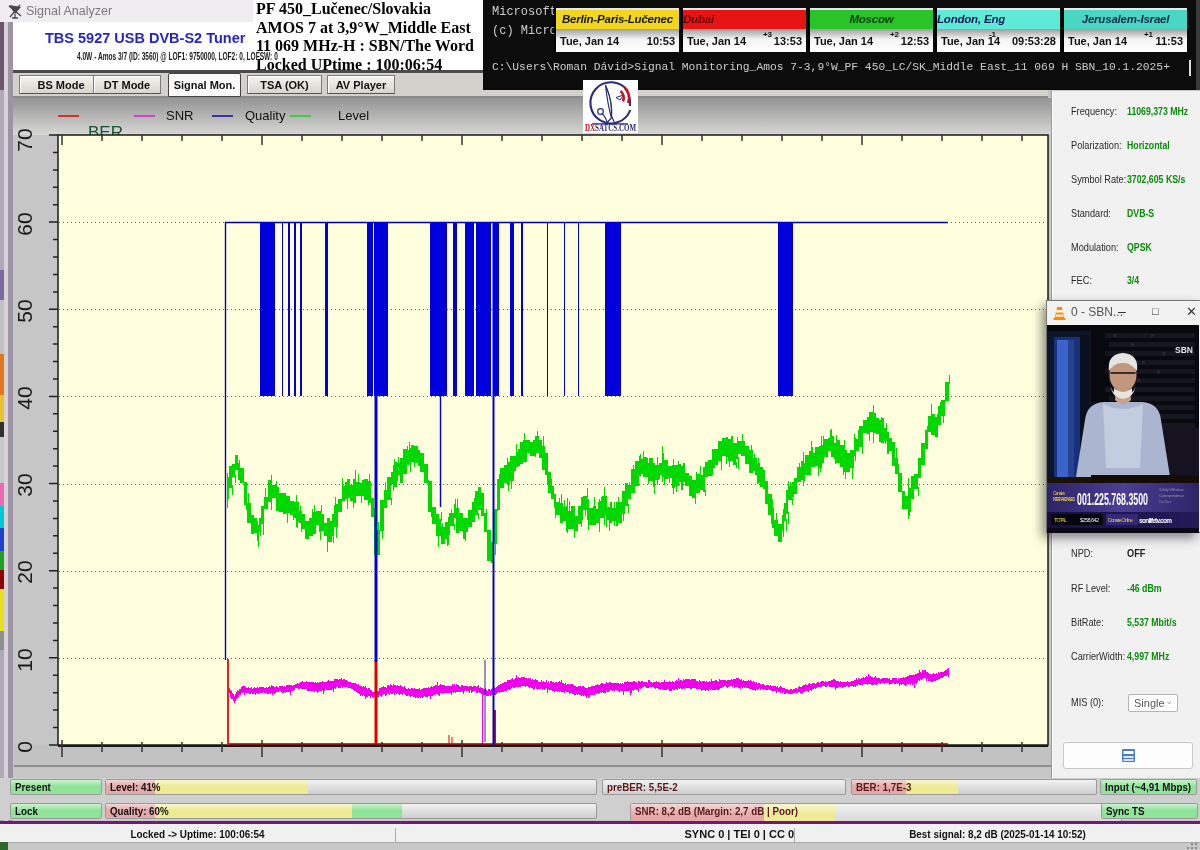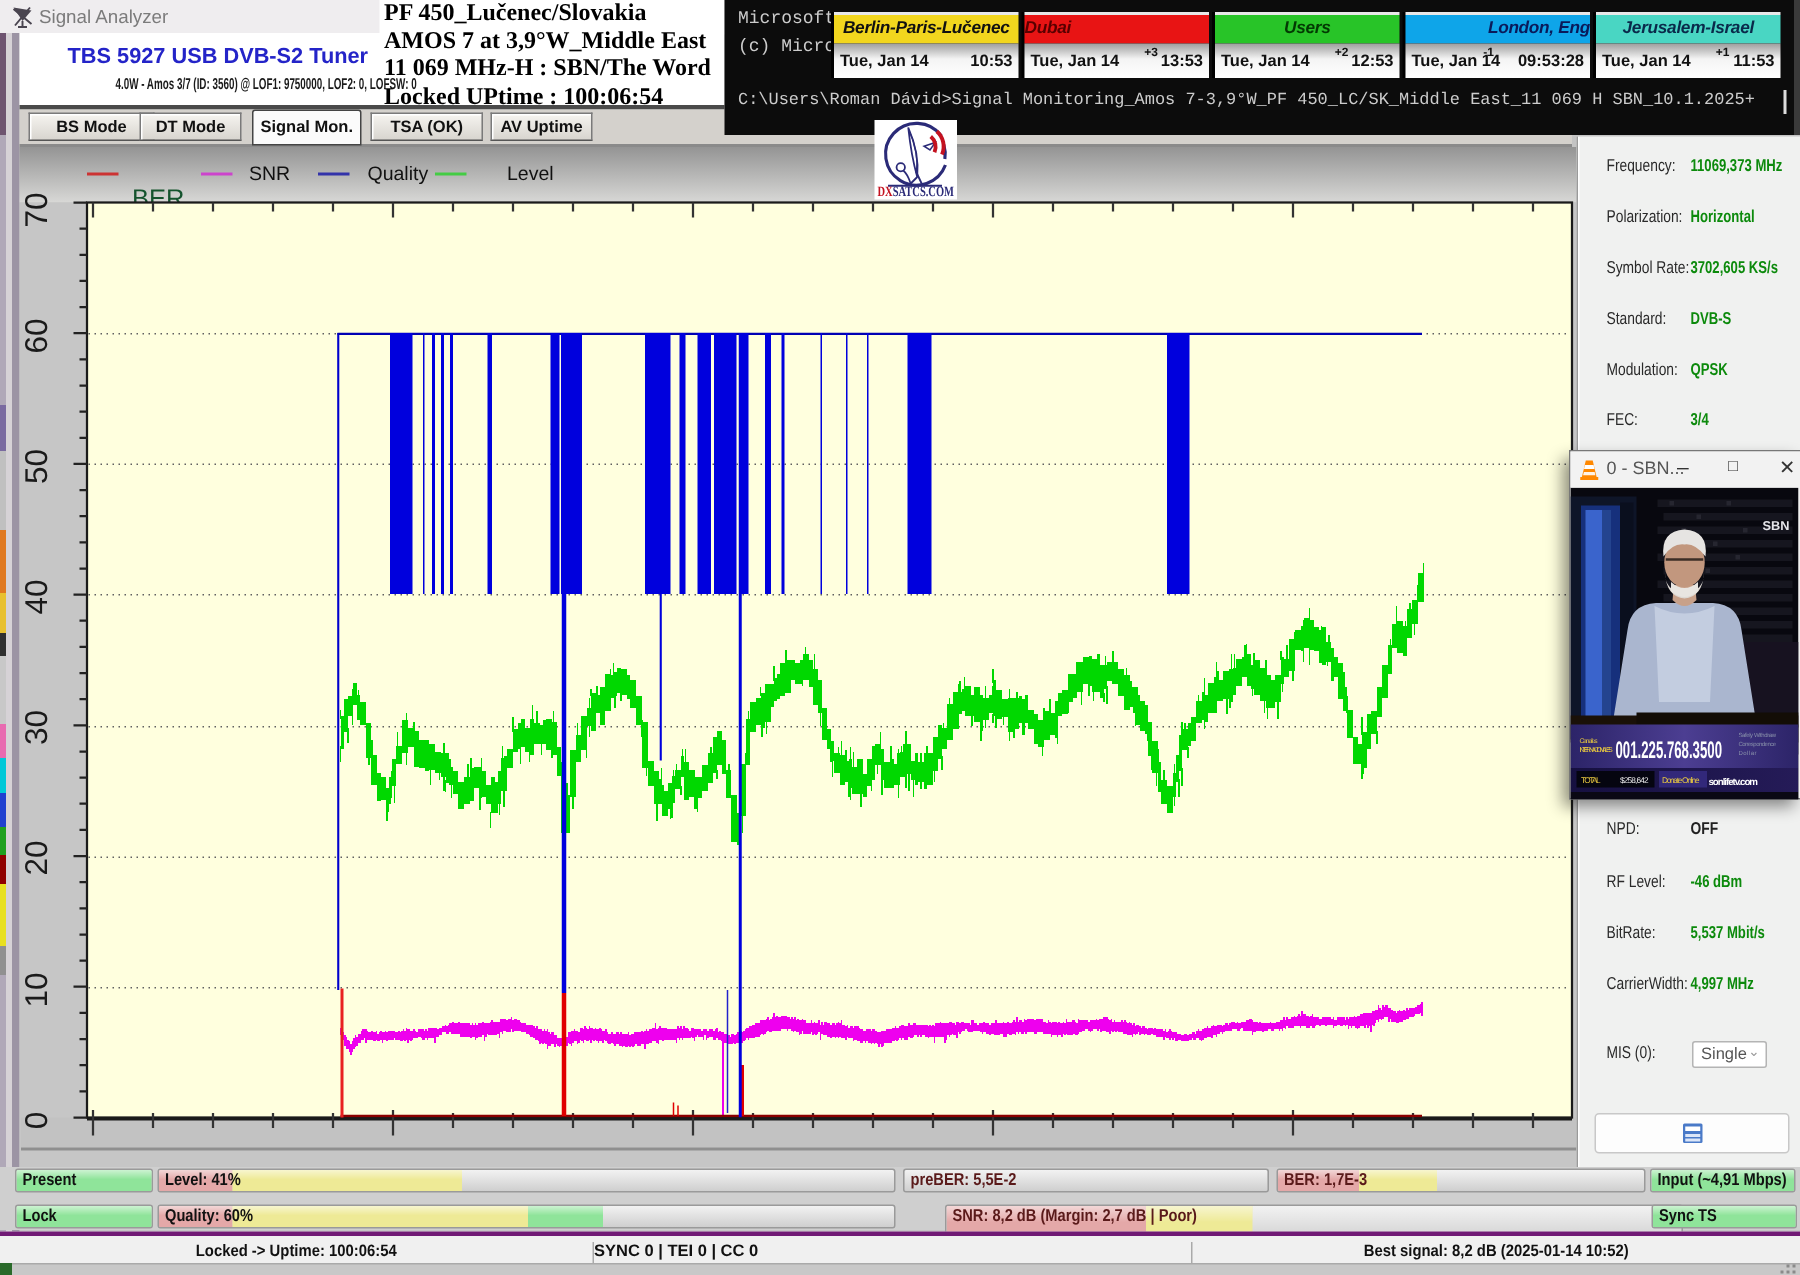--- a/index.html
+++ b/index.html
@@ -34,21 +34,21 @@
 <div class="abs" style="left:13px;top:73px;width:1035px;height:25px;background:#d4d1cc"></div>
 <div class="abs" style="left:13px;top:96px;width:1035px;height:2px;background:#8a8a8a"></div>
 <style>
 .tab{position:absolute;top:75px;height:19px;background:linear-gradient(#f6f4f0,#d8d5cf);border:1px solid #7a7a7a;border-bottom-color:#555;box-shadow:inset 1px 1px 0 #fff;font-size:11px;font-weight:bold;color:#111;text-align:center;line-height:18px}
 .tabsel{top:73px;height:24px;background:#fbfbfb;border:1px solid #444;border-radius:2px 2px 0 0;box-shadow:none;line-height:22px}
 </style>
 <div class="tab" style="left:19px;width:84px">BS Mode</div>
 <div class="tab" style="left:93px;width:68px">DT Mode</div>
 <div class="tab tabsel" style="left:168px;width:73px">Signal Mon.</div>
 <div class="tab" style="left:247px;width:75px">TSA (OK)</div>
-<div class="tab" style="left:327px;width:68px">AV Uptime</div>
+<div class="tab" style="left:327px;width:68px">AV Player</div>
 
 <div class="abs" style="left:13px;top:98px;width:1038px;height:37px;background:linear-gradient(#949494,#d8d8d6)"></div>
 <svg class="abs" style="left:0;top:0" width="400" height="130" viewBox="0 0 400 130">
 <path d="M58 116h21" stroke="#cc3333" stroke-width="2"></path>
 <path d="M134 116h21" stroke="#cc44cc" stroke-width="2"></path>
 <path d="M212 116h21" stroke="#3333aa" stroke-width="2"></path>
 <path d="M290 116h21" stroke="#44cc44" stroke-width="2"></path>
 </svg>
 <div class="abs" style="left:88px;top:123px;font-size:17px;color:#14532d">BER</div>
 <div class="abs" style="left:166px;top:108px;font-size:13px;color:#111">SNR</div>
@@ -202,30 +202,30 @@
  <div style="height:2px;background:#e8e8e8"></div>
  <div style="height:19px;background:#e81414;color:#5a0000;font-size:11.5px;font-weight:bold;font-style:italic;line-height:19px;letter-spacing:-0.2px">Dubai</div>
  <div style="position:relative;height:23px;background:linear-gradient(#9e9e9e,#f4f4f4 45%,#ffffff);color:#111;font-size:11px;font-weight:bold">
    <span style="position:absolute;left:4px;top:6px">Tue, Jan 14</span>
    <span style="position:absolute;right:34px;top:1px;font-size:8px">+3</span>
    <span style="position:absolute;right:4px;top:6px">13:53</span>
  </div>
 </div>
 <div class="abs" style="left:808px;top:8px;width:125px;height:44px;border-left:2px solid #000">
  <div style="height:2px;background:#e8e8e8"></div>
- <div style="height:19px;background:#28c428;color:#033a03;font-size:11.5px;font-weight:bold;font-style:italic;text-align:center;line-height:19px;letter-spacing:-0.2px">Users</div>
+ <div style="height:19px;background:#28c428;color:#033a03;font-size:11.5px;font-weight:bold;font-style:italic;text-align:center;line-height:19px;letter-spacing:-0.2px">Moscow</div>
  <div style="position:relative;height:23px;background:linear-gradient(#9e9e9e,#f4f4f4 45%,#ffffff);color:#111;font-size:11px;font-weight:bold">
    <span style="position:absolute;left:4px;top:6px">Tue, Jan 14</span>
    <span style="position:absolute;right:34px;top:1px;font-size:8px">+2</span>
    <span style="position:absolute;right:4px;top:6px">12:53</span>
  </div>
 </div>
 <div class="abs" style="left:935px;top:8px;width:125px;height:44px;border-left:2px solid #000">
  <div style="height:2px;background:#e8e8e8"></div>
- <div style="height:19px;background:#0ea5e9;color:#0a1a5a;font-size:11.5px;font-weight:bold;font-style:italic;text-align:right;line-height:19px;letter-spacing:-0.2px">London, Eng</div>
+ <div style="height:19px;background:#5eead4;color:#0a1a5a;font-size:11.5px;font-weight:bold;font-style:italic;text-align:left;line-height:19px;letter-spacing:-0.2px">London, Eng</div>
  <div style="position:relative;height:23px;background:linear-gradient(#9e9e9e,#f4f4f4 45%,#ffffff);color:#111;font-size:11px;font-weight:bold">
    <span style="position:absolute;left:4px;top:6px">Tue, Jan 14</span>
    <span style="position:absolute;right:64px;top:1px;font-size:8px">-1</span>
    <span style="position:absolute;right:4px;top:6px">09:53:28</span>
  </div>
 </div>
 <div class="abs" style="left:1062px;top:8px;width:125px;height:44px;border-left:2px solid #000">
  <div style="height:2px;background:#e8e8e8"></div>
  <div style="height:19px;background:#49d6c3;color:#0a2a4a;font-size:11.5px;font-weight:bold;font-style:italic;text-align:center;line-height:19px;letter-spacing:-0.2px">Jerusalem-Israel</div>
  <div style="position:relative;height:23px;background:linear-gradient(#9e9e9e,#f4f4f4 45%,#ffffff);color:#111;font-size:11px;font-weight:bold">
@@ -374,21 +374,21 @@
     <div style="position:absolute;left:0px;top:0;width:133px;height:100%;background:linear-gradient(rgba(255,255,255,.55),rgba(255,255,255,0) 45%),#e4a8a8"></div>
     <div style="position:absolute;left:133px;top:0;width:71px;height:100%;background:linear-gradient(rgba(255,255,255,.55),rgba(255,255,255,0) 45%),#eeea96"></div>
     <span style="position:absolute;left:4px;top:1px;font-size:11.5px;font-weight:bold;transform:scaleX(.85);transform-origin:left;color:#5a1a1a;white-space:nowrap">SNR: 8,2 dB (Margin: 2,7 dB | Poor)</span>
   </div>
 <div class="abs" style="left:1101px;top:803px;width:97px;height:16px;background:linear-gradient(#f2f2f2,#cfcfcf);border:1px solid #9a9a9a;border-radius:2px;overflow:hidden">
     <div style="position:absolute;left:0px;top:0;width:97px;height:100%;background:linear-gradient(rgba(255,255,255,.55),rgba(255,255,255,0) 45%),#8fe49a"></div>
     <span style="position:absolute;left:4px;top:1px;font-size:11.5px;font-weight:bold;transform:scaleX(.85);transform-origin:left;color:#111;white-space:nowrap">Sync TS</span>
   </div>
 <div class="abs" style="left:0;top:821px;width:1200px;height:21px;background:#f0f0f0;border-top:3px solid #701a75;font-size:11px;color:#111">
  <div class="abs b" style="left:0;top:4px;width:395px;text-align:center;transform:scaleX(.9)">Locked -&gt; Uptime: 100:06:54</div>
- <div class="abs b" style="left:395px;top:4px;width:400px;text-align:left;border-left:1px solid #aaa;border-right:1px solid #aaa;height:14px;transform:scaleX(1)">SYNC 0 | TEI 0 | CC 0</div>
+ <div class="abs b" style="left:395px;top:4px;width:400px;text-align:right;border-left:1px solid #aaa;border-right:1px solid #aaa;height:14px;transform:scaleX(1)">SYNC 0 | TEI 0 | CC 0</div>
  <div class="abs b" style="left:795px;top:4px;width:405px;text-align:center;transform:scaleX(.9)">Best signal: 8,2 dB (2025-01-14 10:52)</div>
 </div>
 <div class="abs" style="left:0;top:842px;width:1200px;height:8px;background:#c8c8c8;border-top:1px solid #aaa"></div>
 <div class="abs" style="left:0;top:842px;width:8px;height:8px;background:#2a6a2a"></div>
 <svg class="abs" style="left:1186px;top:842px" width="12" height="8" viewBox="0 0 12 8">
     <g fill="#8a8a8a">
       <rect x="9" y="5" width="2" height="2"></rect>
       <rect x="5" y="5" width="2" height="2"></rect>
       <rect x="1" y="5" width="2" height="2"></rect>
       <rect x="9" y="1" width="2" height="2"></rect>

